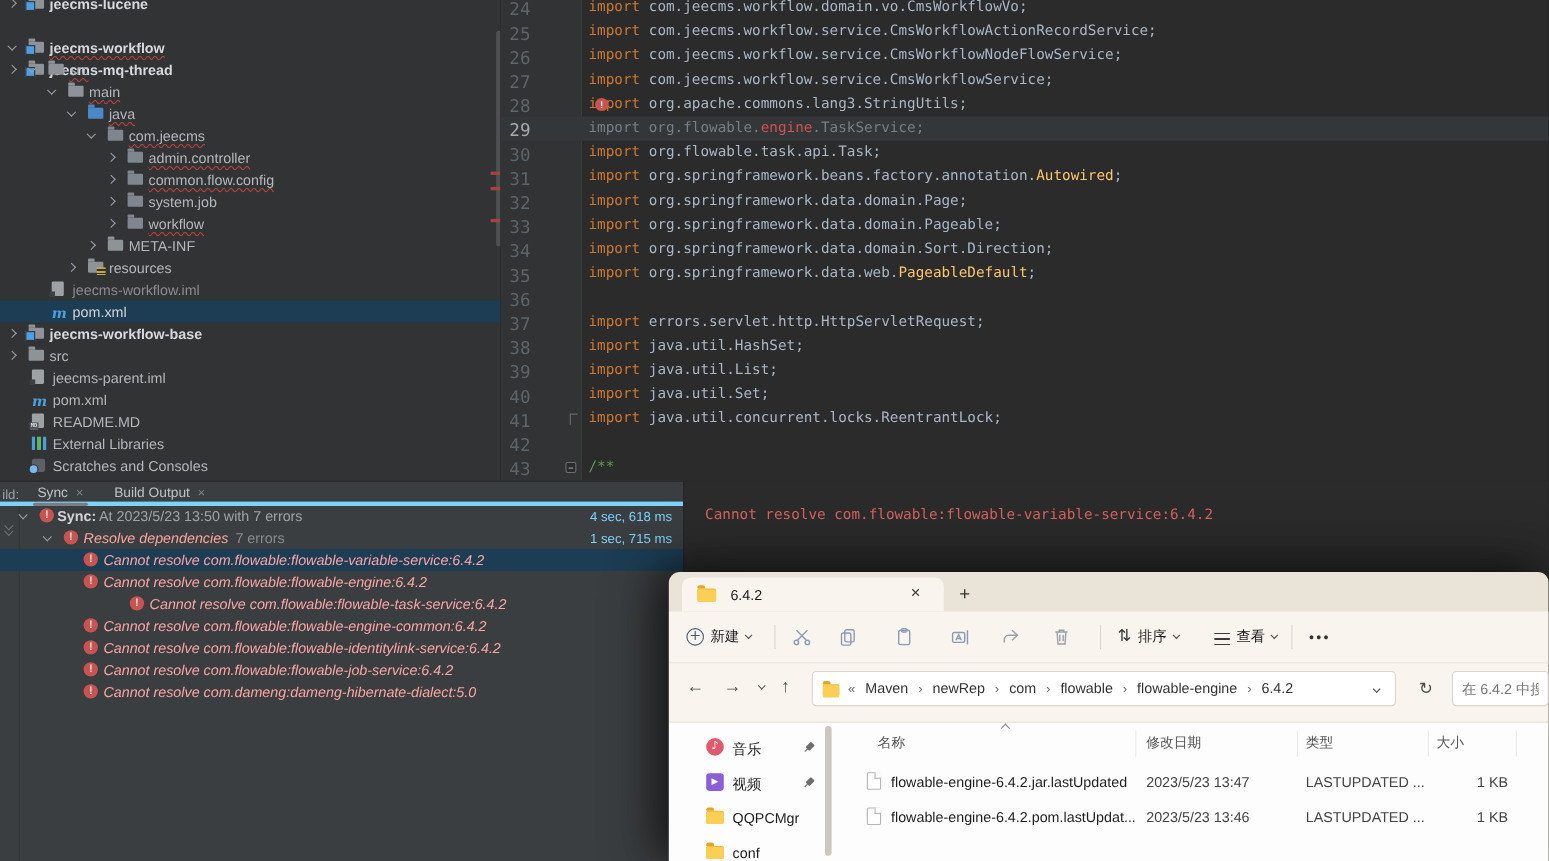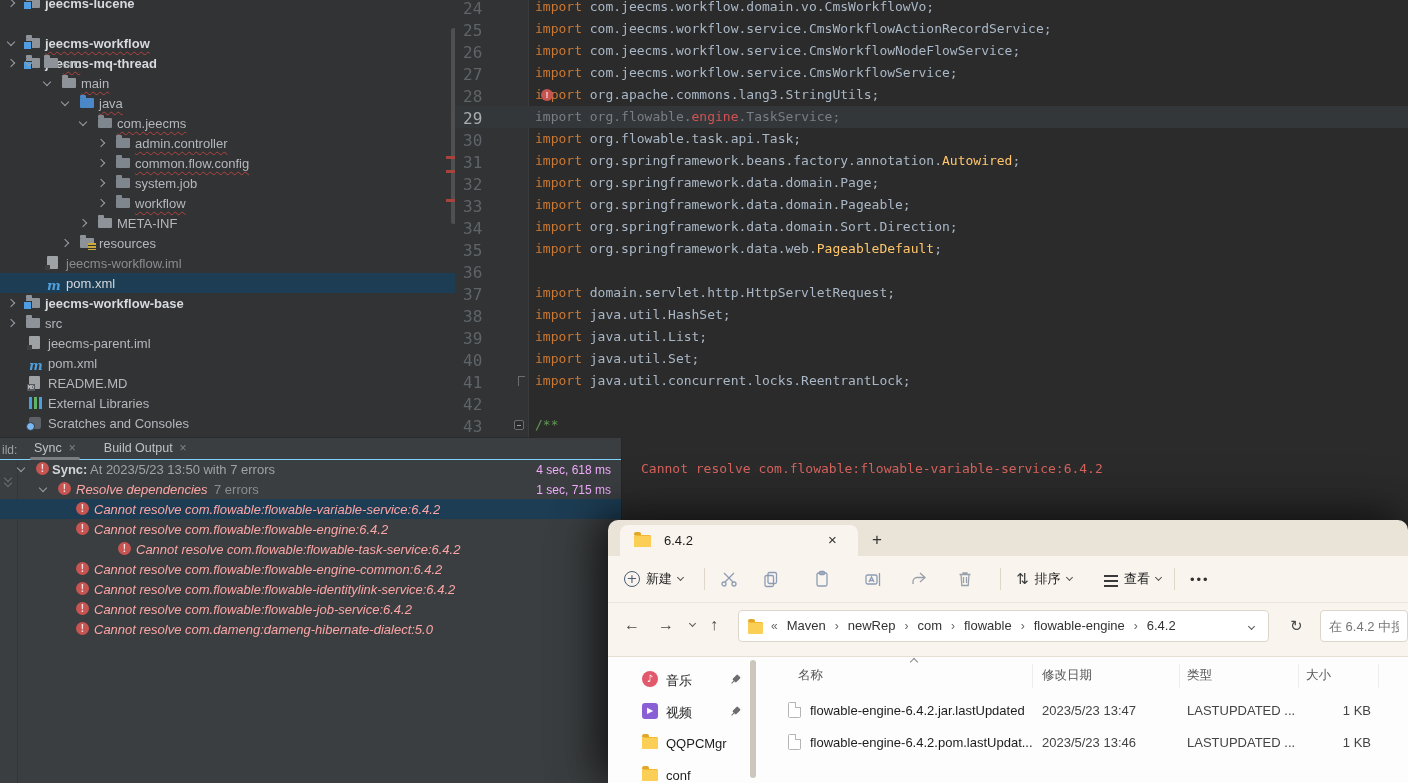--- a/index.html
+++ b/index.html
@@ -65,39 +65,39 @@
       font:bold 9px/12px "Liberation Sans",sans-serif; color:#f2dede; }
   .foldtick { position:absolute; left:63px; top:6px; width:7px; height:10px;
       border-left:1px solid #6a6e72; border-top:1px solid #6a6e72; }
   .foldbox { position:absolute; left:59px; top:6px; width:10px; height:10px;
       border:1px solid #6a6e72; border-radius:2px; background:#2b2b2b; }
   .foldbox::after { content:''; position:absolute; left:2px; top:4px; width:4px; height:1px; background:#9aa0a6; }
 
   
   #build-panel { position:absolute; left:0; top:437px; width:621px; height:346px;
       background:#3b3e40; border-top:1px solid #282a2c; overflow:hidden; }
-  #build-header { position:absolute; left:0; top:0; right:0; height:22px; border-bottom:1px solid #7dd3fc; }
+  #build-header { position:absolute; left:0; top:0; right:0; height:22px; border-bottom:4px solid #7dd3fc; }
   #build-label { position:absolute; left:2px; top:5px; font-size:12px; color:#9da1a4; }
   #build-tabs { position:absolute; left:34px; top:3px; display:flex; gap:28px; }
   .btab { position:relative; display:flex; align-items:center; gap:7px; font-size:12.5px;
       color:#bfc2c5; padding-bottom:4px;justify-content:space-between; }
   .btab .x { color:#7e8285; font-size:12px; }
   .btab.active::after { content:''; position:absolute; left:-4px; right:-4px; bottom:-1px; height:3px;
       background:#7b7e81; border-radius:2px; }
   .brow { position:absolute; left:0; right:0; height:20px; }
   .brow.sel { background:#1d3d54; }
   .erric { position:absolute; top:3px; width:13px; height:13px; border-radius:50%; background:#c75450; }
   .erric::after { content:'!'; position:absolute; left:0; right:0; top:0; text-align:center;
       font:bold 10px/13px "Liberation Sans",sans-serif; color:#efe0e0; }
   .bt { position:absolute; top:3px; font-size:13px; white-space:nowrap; }
   .bt.b { font-weight:bold; color:#d2d4d6; }
   .bt.d { color:#9fa3a6; }
   .bt.e { color:#fca5a5;font-style:italic; }
   .bt.c { color:#8a8d90; }
-  .dur { position:absolute; right:10px; top:4px; font-size:12px; color:#f0abfc; }
+  .dur { position:absolute; right:10px; top:4px; font-size:12px; color:#7dd3fc; }
   #build-strip { position:absolute; left:0; top:23px; width:18px; bottom:0; border-right:1px solid #333537; }
   .strip-ic { position:absolute; left:4px; width:9px; height:9px; opacity:.5; }
   .strip-ic i { position:absolute; left:1px; width:6px; height:6px;
       border-right:1.4px solid #9aa0a6; border-bottom:1.4px solid #9aa0a6; transform:rotate(45deg); }
   .strip-ic i:nth-child(2){ top:5px; }
 
   
   #console { position:absolute; left:621px; top:437px; right:0; height:346px; background:#2b2b2b;
       border-top:1px solid #282a2c; border-left:1px solid #242628; }
   #console-text { position:absolute; left:19px; top:23px; font:13px "DejaVu Sans Mono",monospace; color:#d5635c; }
@@ -344,21 +344,21 @@
         <div class="cline" style="top: 238px;">
           <span class="lnum">35</span>
           <span class="ctext"><span class="tk-kw">import </span><span class="tk-pl">org.springframework.data.web.</span><span class="tk-yl">PageableDefault</span><span class="tk-pl">;</span></span>
         </div>
         <div class="cline" style="top: 260px;">
           <span class="lnum">36</span>
           <span class="ctext"></span>
         </div>
         <div class="cline" style="top: 282px;">
           <span class="lnum">37</span>
-          <span class="ctext"><span class="tk-kw">import </span><span class="tk-pl">domain.servlet.http.HttpServletRequest;</span></span>
+          <span class="ctext"><span class="tk-kw">import </span><span class="tk-pl">errors.servlet.http.HttpServletRequest;</span></span>
         </div>
         <div class="cline" style="top: 304px;">
           <span class="lnum">38</span>
           <span class="ctext"><span class="tk-kw">import </span><span class="tk-pl">java.util.HashSet;</span></span>
         </div>
         <div class="cline" style="top: 326px;">
           <span class="lnum">39</span>
           <span class="ctext"><span class="tk-kw">import </span><span class="tk-pl">java.util.List;</span></span>
         </div>
         <div class="cline" style="top: 348px;">

